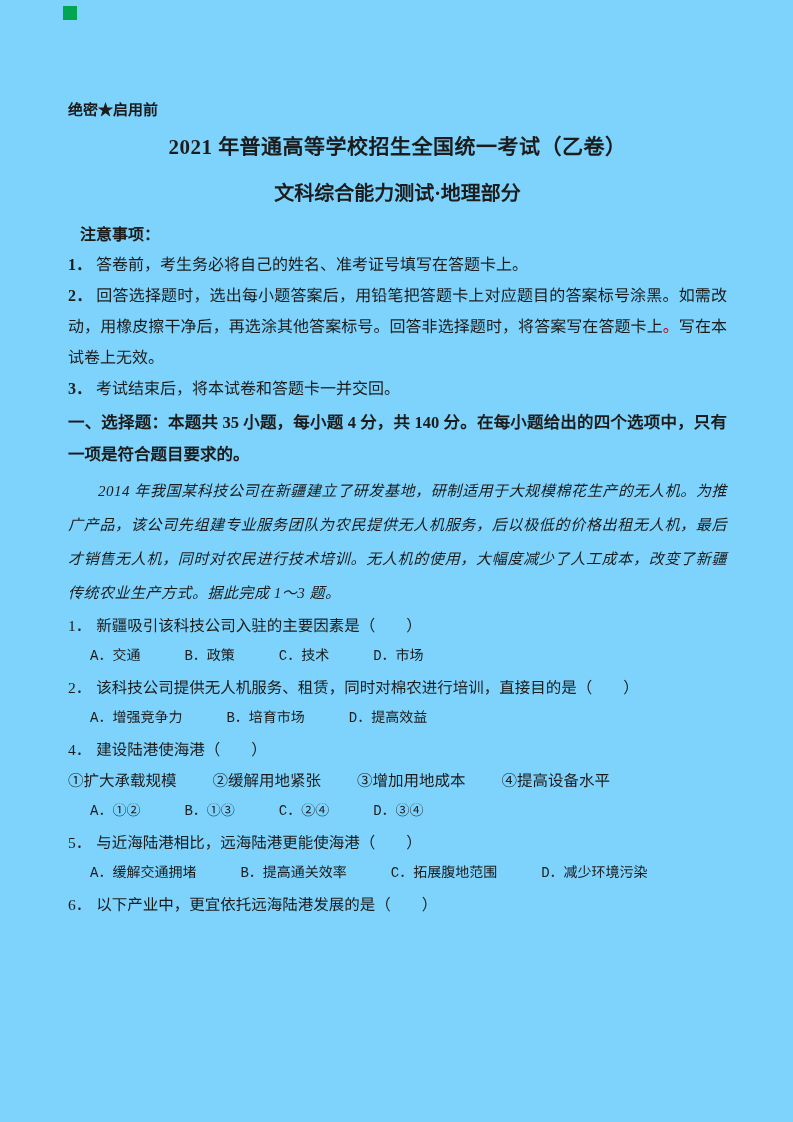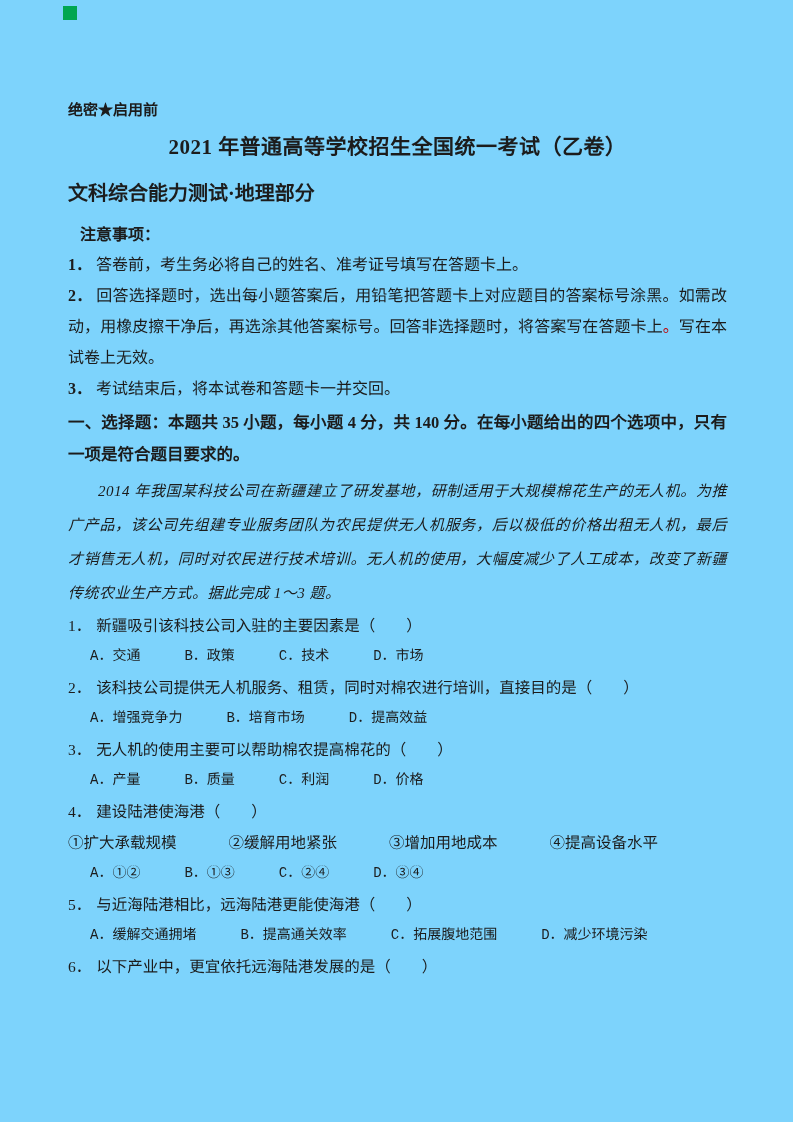--- a/index.html
+++ b/index.html
@@ -25,21 +25,21 @@
   .classification {
     font-size: 15px; font-weight: bold;
     margin: 0; line-height: 21px;
   }
   .doc-title {
     text-align: center; font-size: 21px; font-weight: bold;
     margin: 12px 0 0; line-height: 28px;
     letter-spacing: 0.5px;
   }
   .doc-subtitle {
-    text-align: left; font-size: 20px; font-weight: bold;
+    text-align: center; font-size: 20px; font-weight: bold;
     margin: 19px 0 8px; line-height: 27px;
   }
   .notices-heading {
     font-size: 16px; font-weight: bold;
     margin: 14px 12px 0; line-height: 28px;
   }
   .notice {
     margin: 0; font-size: 16px; line-height: 31px;
     text-align: justify;
     font-family: Liberation Serif, serif;
@@ -57,21 +57,21 @@
   }
   .q-stem {
     margin: 0; font-size: 15.5px; line-height: 31px;
   }
   .q-num { padding-right: 5px; }
   .options-row {
     display: flex; gap: 44px; padding-left: 22px;
     font-size: 14px; line-height: 31px; font-family: Liberation Mono, monospace;
   }
   .subitems-row {
-    display: flex; gap: 52px; padding-left: 0;
+    display: flex; gap: 36px; padding-left: 0;
     font-size: 15.5px; line-height: 31px;
   }
   .option, .subitem { white-space: nowrap; }
 </style>
 </head>
 <body>
 
 <div class="page">
 
   <div class="corner-mark"></div>
@@ -105,29 +105,20 @@
 
   <div class="question">
     <p class="q-stem"><span class="q-num">2．</span><span>该科技公司提供无人机服务、租赁，同时对棉农进行培训，直接目的是（　　）</span></p>
     <div class="options-row">
       <span class="option">A．增强竞争力</span>
       <span class="option">B．培育市场</span>
       <span class="option">D．提高效益</span>
     </div>
   </div>
 
-  <div class="question">
-    <p class="q-stem"><span class="q-num">3．</span><span>无人机的使用主要可以帮助棉农提高棉花的（　　）</span></p>
-    <div class="options-row">
-      <span class="option">A．产量</span>
-      <span class="option">B．质量</span>
-      <span class="option">C．利润</span>
-      <span class="option">D．价格</span>
-    </div>
-  </div>
 
 
   <div class="question">
     <p class="q-stem"><span class="q-num">4．</span><span>建设陆港使海港（　　）</span></p>
     <div class="subitems-row">
       <span class="subitem">①扩大承载规模</span>
       <span class="subitem">②缓解用地紧张</span>
       <span class="subitem">③增加用地成本</span>
       <span class="subitem">④提高设备水平</span>
     </div>

